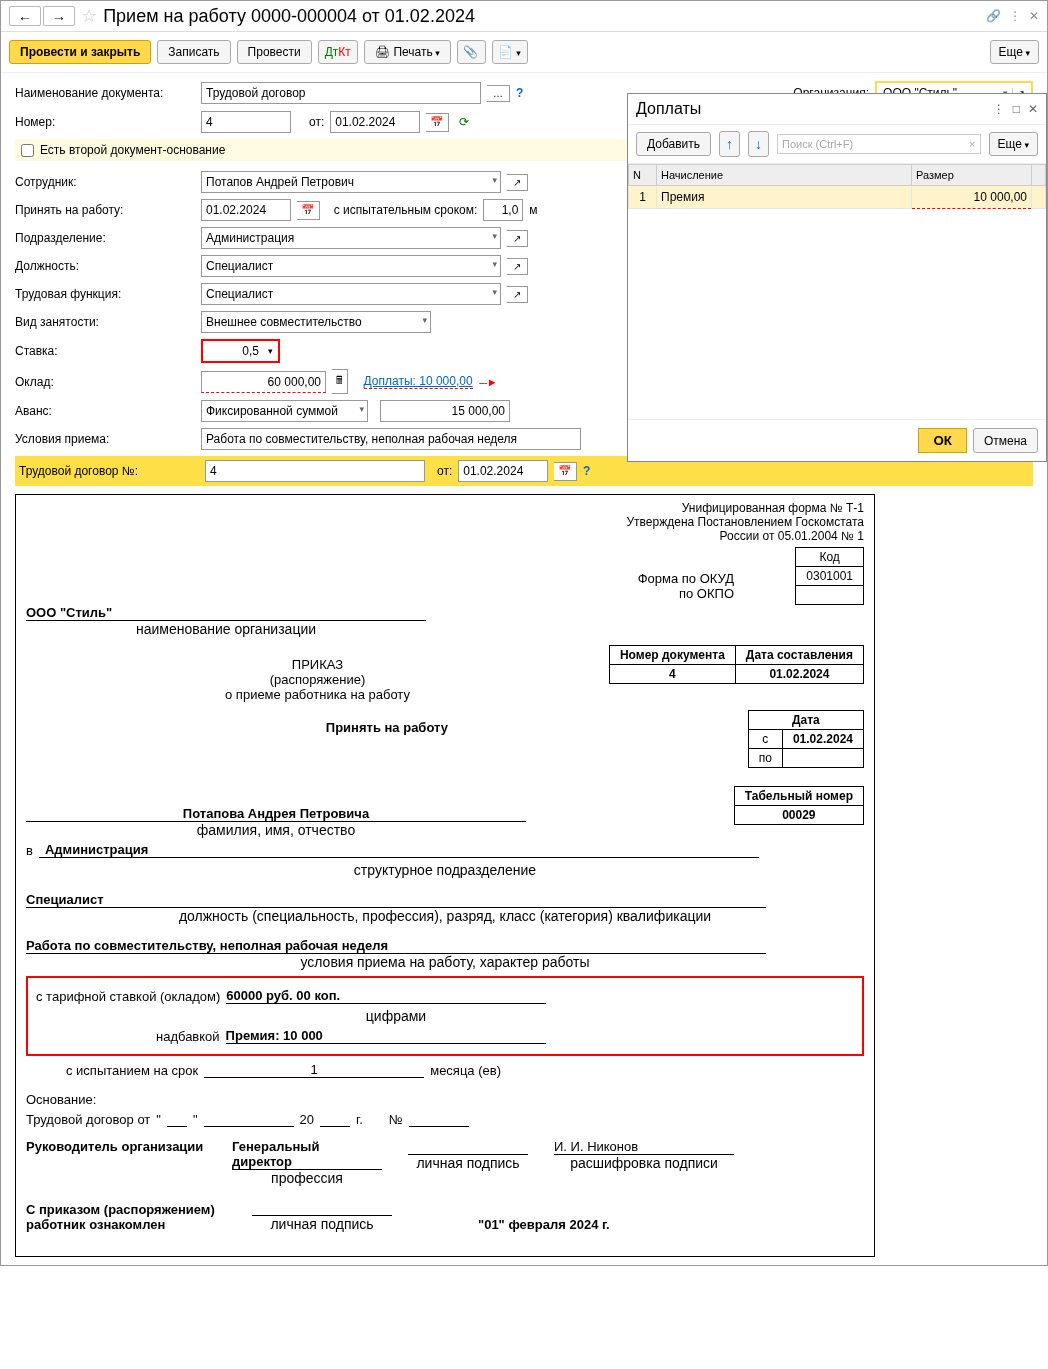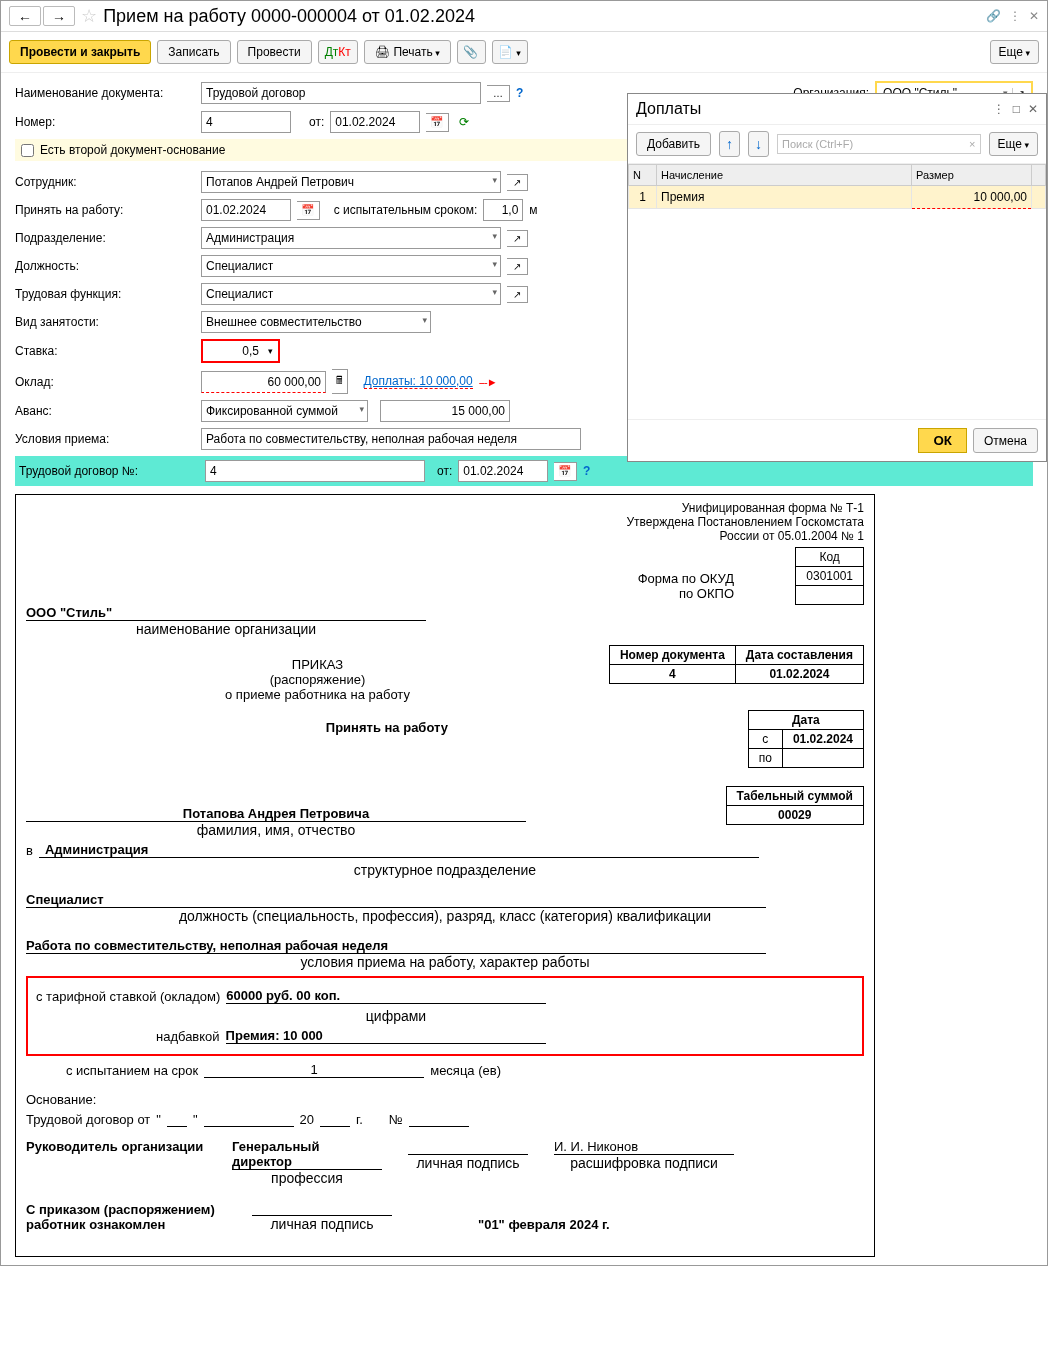--- a/index.html
+++ b/index.html
@@ -14,21 +14,21 @@
 .toolbar { display: flex; align-items: center; padding: 8px; gap: 6px; flex-wrap: wrap; border-bottom: 1px solid #eee; }
 .btn { border: 1px solid #aaa; background: #f5f5f5; padding: 4px 10px; cursor: pointer; border-radius: 3px; font-size: 12px; }
 .btn-primary { background: #ffd84d; border-color: #c9a500; font-weight: bold; }
 .btn-drop::after { content: " ▾"; font-size: 9px; }
 .btn-icon-only { padding: 4px 6px; }
 .btn-more { border: 1px solid #aaa; padding: 4px 8px; }
 .spacer { flex: 1; }
 .form-area { padding: 8px 14px; }
 .row { display: flex; align-items: center; margin-bottom: 6px; gap: 6px; }
 .label { width: 180px; color: #000; }
-.label-yellow { background: #5eead4; }
+.label-yellow { background: #fde047; }
 .inp { border: 1px solid #999; padding: 3px 4px; font-size: 12px; background: #fff; }
 .inp-drop { position: relative; display: flex; }
 .inp-drop::after { content: "▾"; position: absolute; right: 4px; top: 4px; font-size: 9px; color: #666; pointer-events: none; }
 .cal-btn { border: 1px solid #999; border-left: none; padding: 2px 4px; font-size: 11px; background: #fff; cursor: pointer; }
 .sel-btn { border: 1px solid #999; border-left: none; padding: 2px 6px; background: #fff; cursor: pointer; font-size: 10px; }
 .q { color: #06c; cursor: pointer; font-weight: bold; }
 .link-u { color: #06c; text-decoration: underline; cursor: pointer; border-bottom: 1px dashed red; }
 .org-box { border: 2px solid #ffd84d; padding: 0 2px; display: inline-flex; align-items: center; }
 .checkbox-row { background: #fffbe0; padding: 4px 6px; }
 .red-box { border: 2px solid red; display: inline-flex; align-items: center; }
@@ -274,21 +274,21 @@
               <td>&nbsp;&nbsp;&nbsp;&nbsp;&nbsp;&nbsp;&nbsp;&nbsp;&nbsp;&nbsp;</td>
             </tr>
       </tbody>
         </table>
       <div class="center bold" style="margin-top:18px">Принять на работу</div>
       <div class="clear"></div>
 
       <table class="dtbl" style="float:right;margin-top:10px">
         <tbody>
             <tr>
-              <th>Табельный суммой</th>
+              <th>Табельный номер</th>
             </tr>
         <tr>
               <td class="bold">00029</td>
             </tr>
       </tbody>
         </table>
       <div style="margin-top:30px"><span class="uline bold" style="min-width:500px;text-align:center;display:inline-block">Потапова Андрея Петровича</span></div>
       <div class="small-label" style="width:500px">фамилия, имя, отчество</div>
       <div class="clear"></div>
 

